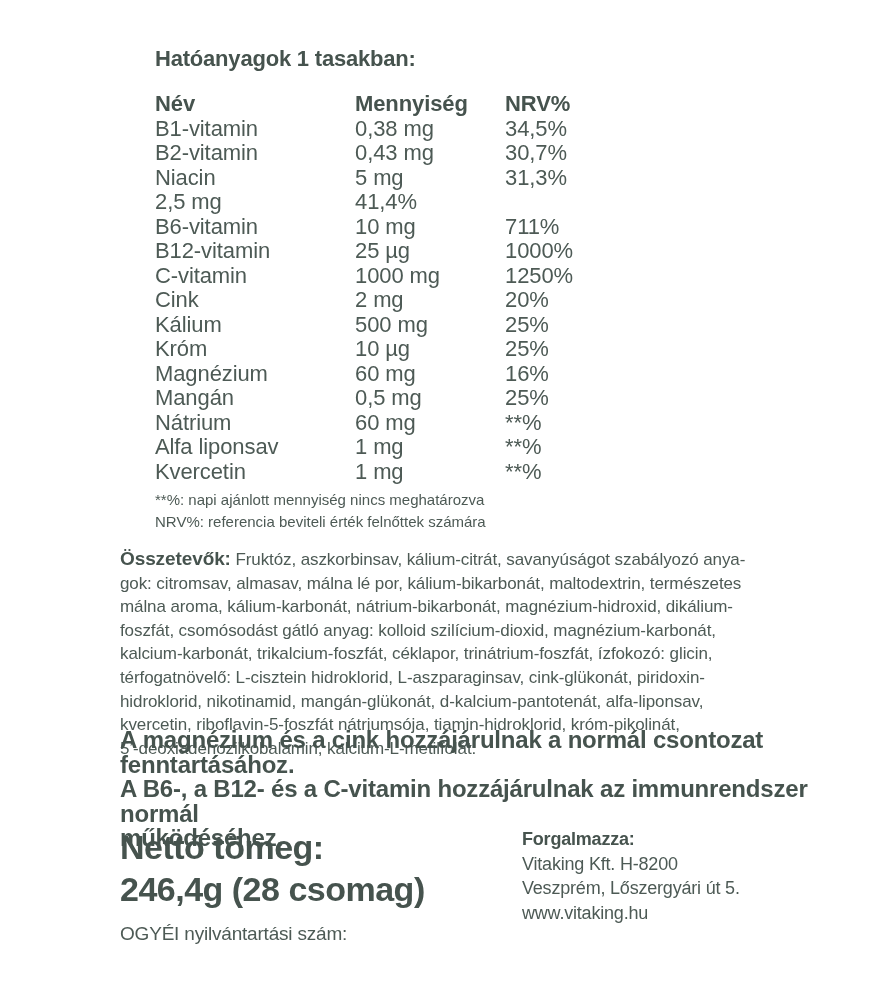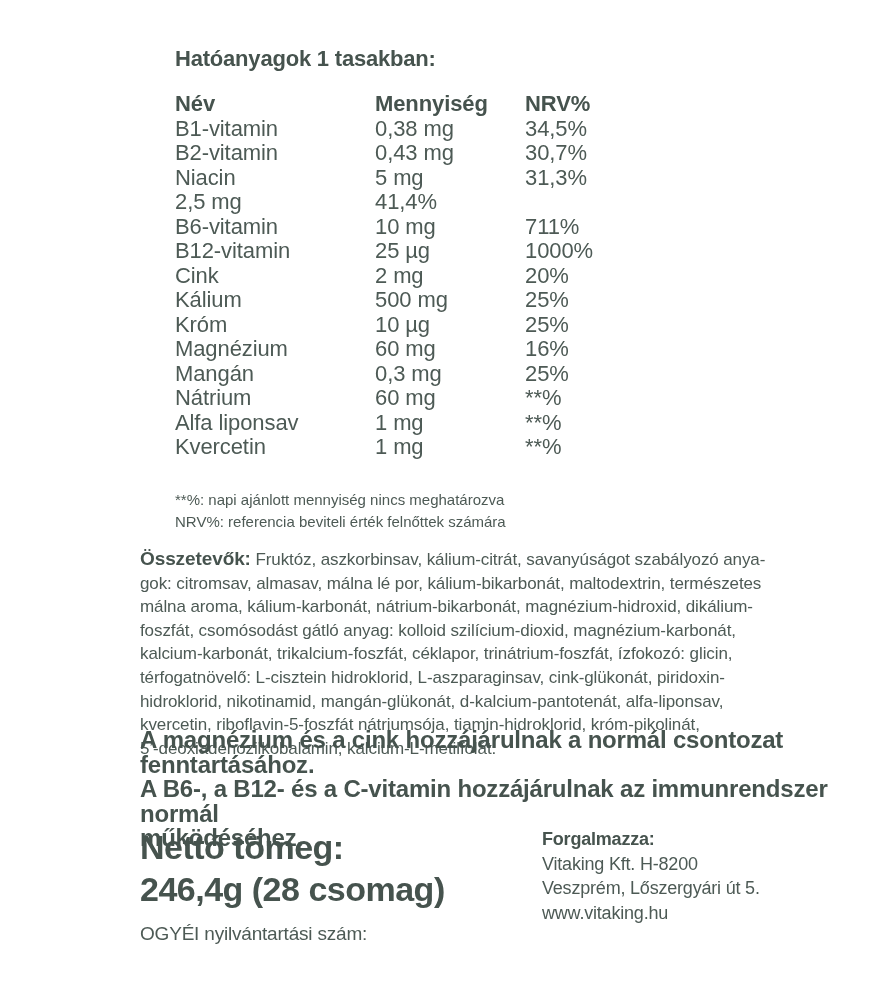--- a/index.html
+++ b/index.html
@@ -3,21 +3,20 @@
 <meta charset="utf-8">
 <style>
   html,body{margin:0;padding:0;background:#ffffff;}
   .page{
     position:relative;
     width:839px;height:1000px;
     background:#ffffff;
     color:#4d5a55;
     font-family:"Liberation Sans",sans-serif;
     overflow:hidden;
-    margin-left:20px;
   }
   .title{
     position:absolute;left:155px;top:46px;
     font-size:22px;font-weight:bold;color:#46534e;
     letter-spacing:-0.2px;
   }
   .nutrients{
     position:absolute;left:155px;top:92px;width:543px;
     font-size:22px;letter-spacing:-0.1px;
   }
@@ -100,20 +99,25 @@
       <div class="q">10 mg</div>
       <div class="v">711%</div>
     </div>
 
     <div class="nrow">
       <div class="n">B12-vitamin</div>
       <div class="q">25 µg</div>
       <div class="v">1000%</div>
     </div>
 
+    <div class="nrow">
+      <div class="n">C-vitamin</div>
+      <div class="q">1000 mg</div>
+      <div class="v">1250%</div>
+    </div>
 
     <div class="nrow">
       <div class="n">Cink</div>
       <div class="q">2 mg</div>
       <div class="v">20%</div>
     </div>
 
     <div class="nrow">
       <div class="n">Kálium</div>
       <div class="q">500 mg</div>
@@ -127,21 +131,21 @@
     </div>
 
     <div class="nrow">
       <div class="n">Magnézium</div>
       <div class="q">60 mg</div>
       <div class="v">16%</div>
     </div>
 
     <div class="nrow">
       <div class="n">Mangán</div>
-      <div class="q">0,3 mg</div>
+      <div class="q">0,5 mg</div>
       <div class="v">25%</div>
     </div>
 
     <div class="nrow">
       <div class="n">Nátrium</div>
       <div class="q">60 mg</div>
       <div class="v">**%</div>
     </div>
 
     <div class="nrow">

